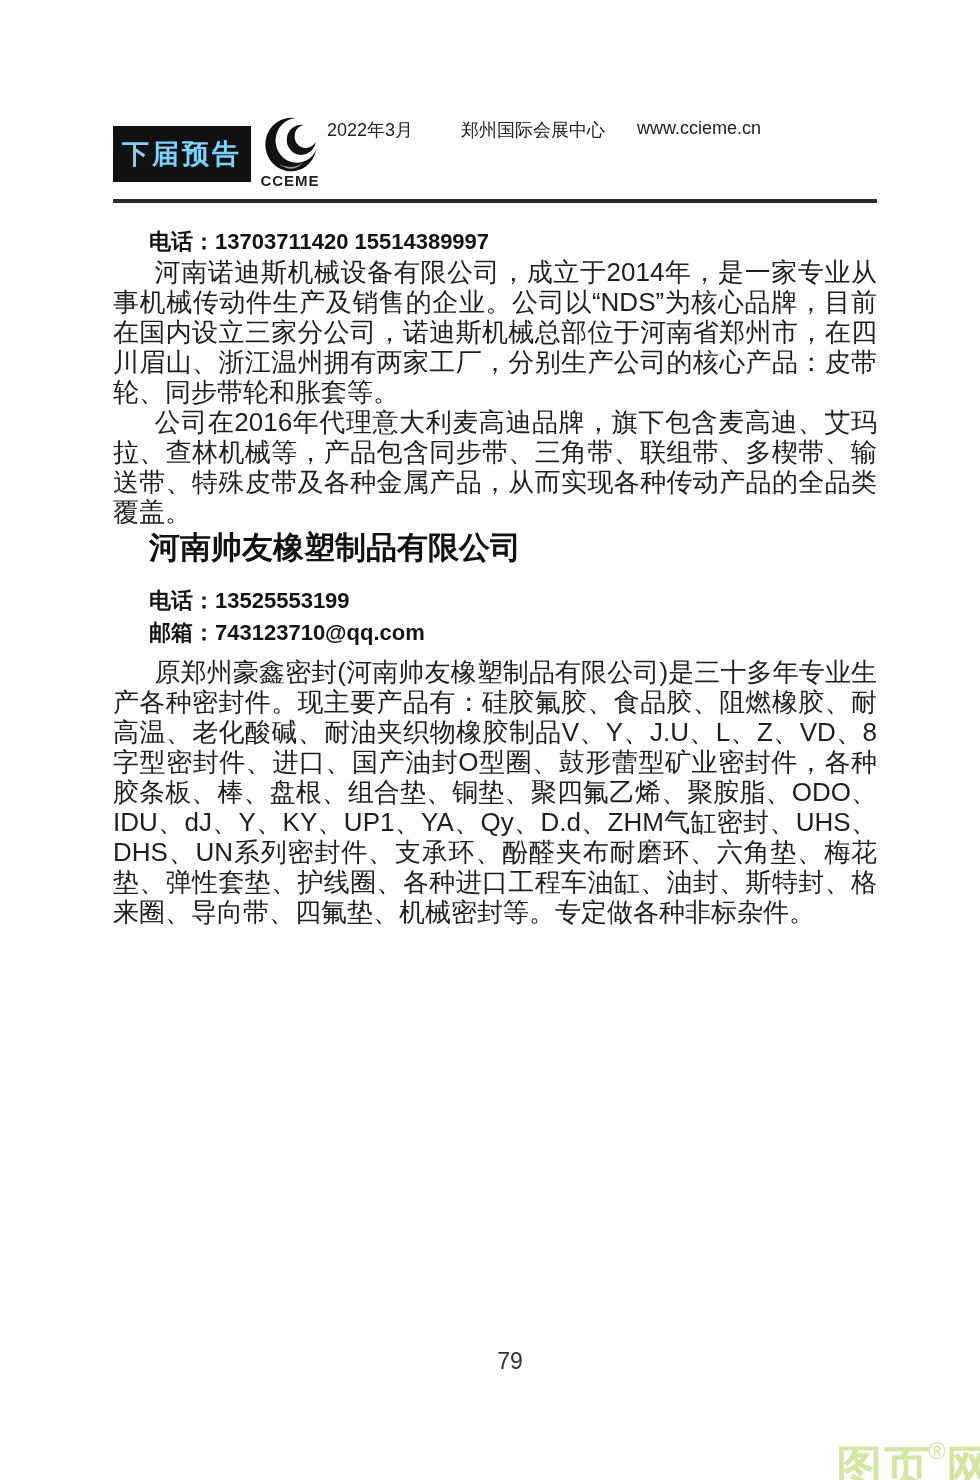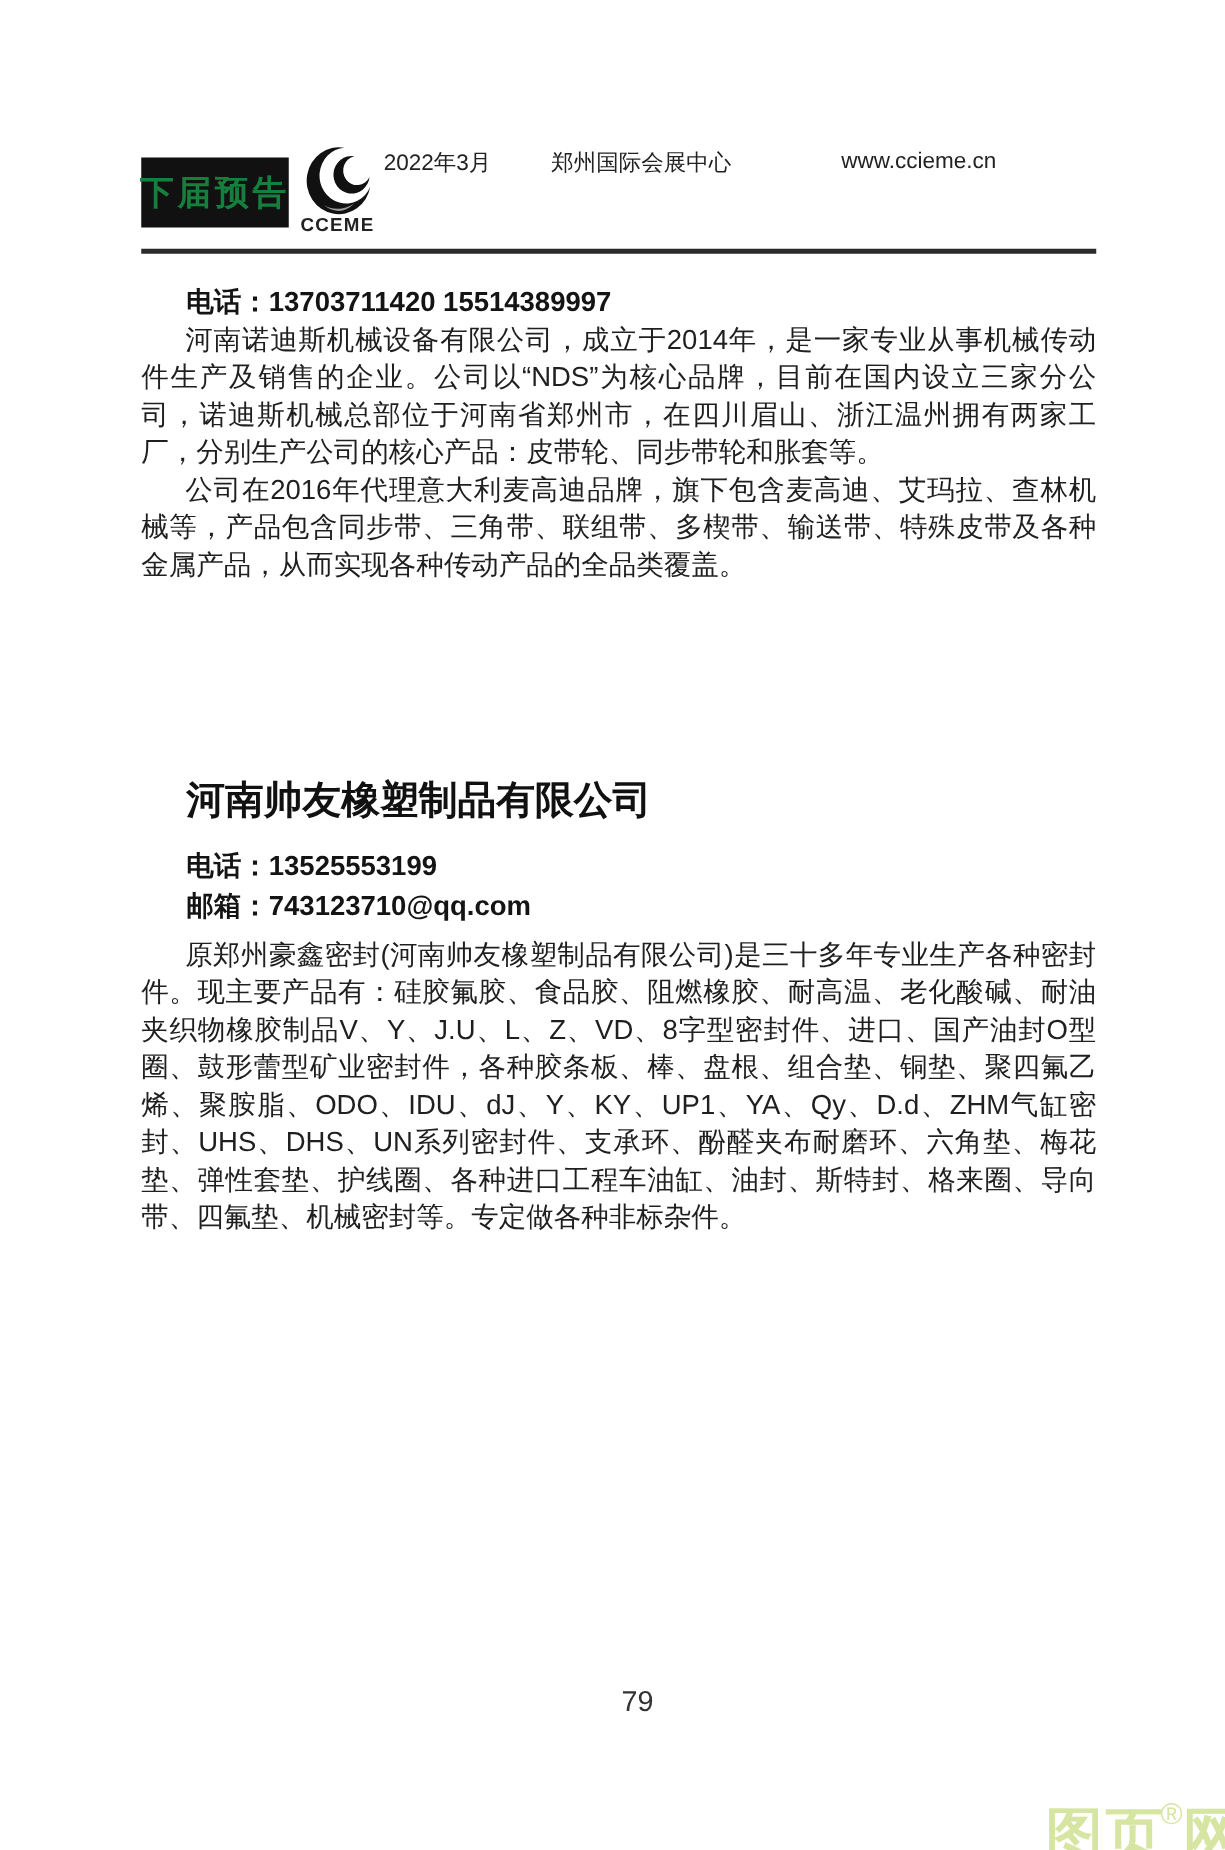--- a/index.html
+++ b/index.html
@@ -9,52 +9,52 @@
     position: relative;
     font-family: "Liberation Sans", "DejaVu Sans", sans-serif;
     color: #1b1b1b;
     overflow: hidden;
   }
   .page { position: absolute; left: 113px; top: 112px; width: 764px; }
 
   
   .header { display: flex; align-items: flex-start; }
   .badge {
-    background: #111; color: #15803d;
+    background: #111; color: #7dd3fc;
     font-weight: bold; font-size: 27px; letter-spacing: 3px;
-    width: 118px; height: 56px; margin-top: 14px;
+    width: 138px; height: 56px; margin-top: 14px;
     display: flex; align-items: center; justify-content: center;
     flex: 0 0 auto; white-space: nowrap;
   }
   .logo-wrap { width: 62px; margin: 4px 6px 0 8px; flex: 0 0 auto; text-align: center; }
   .logo-wrap svg { width: 56px; height: 58px; display: block; margin: 0 auto; }
   .logo-text { font-size: 15px; font-weight: bold; letter-spacing: 1px; color: #222; margin-top: -2px; }
   .header-right { flex: 1 1 auto; min-width: 0; }
   .expo-title {
     font-size: 30px; font-weight: bold; color: #161616;
     letter-spacing: 0px; white-space: nowrap; margin-top: 6px;
   }
   .expo-sub {
     display: flex; font-size: 18px; color: #222; margin-top: 6px; white-space: nowrap;
   }
   .expo-sub .sub-date { margin-right: 48px; }
-  .expo-sub .sub-venue { margin-right: 88px; }
+  .expo-sub .sub-venue { margin-right: 32px; }
   .rule { height: 4px; background: #2b2b2b; margin-top: 10px; }
 
   
   .content { margin-top: 24px; }
   .contact-line {
     font-size: 22px; font-weight: bold; color: #141414;
     padding-left: 36px; line-height: 30px; white-space: nowrap;
   }
   .para {
-    font-size: 22px; line-height: 30px; color: #1f1f1f;
+    font-size: 26px; line-height: 30px; color: #1f1f1f;
     text-align: justify; text-indent: 1.6em;
   }
-  .sec2 { margin-top: 152px; }
+  .sec2 { }
   .company-name {
     font-size: 31px; font-weight: bold; color: #111;
     padding-left: 36px; margin-bottom: 16px; white-space: nowrap;
   }
   .sec2 .contact-line { line-height: 32px; }
   .sec2 .para { margin-top: 8px; }
 
   
   .page-number {
     position: absolute; top: 1348px; left: 0; width: 100%;

